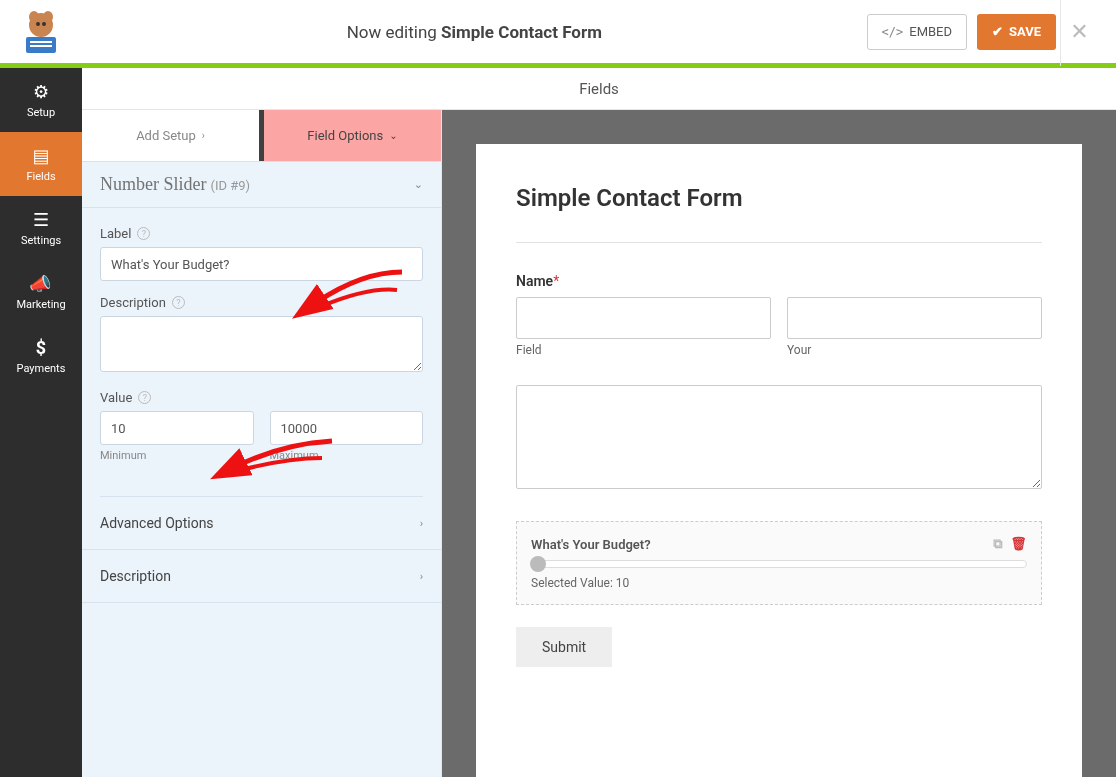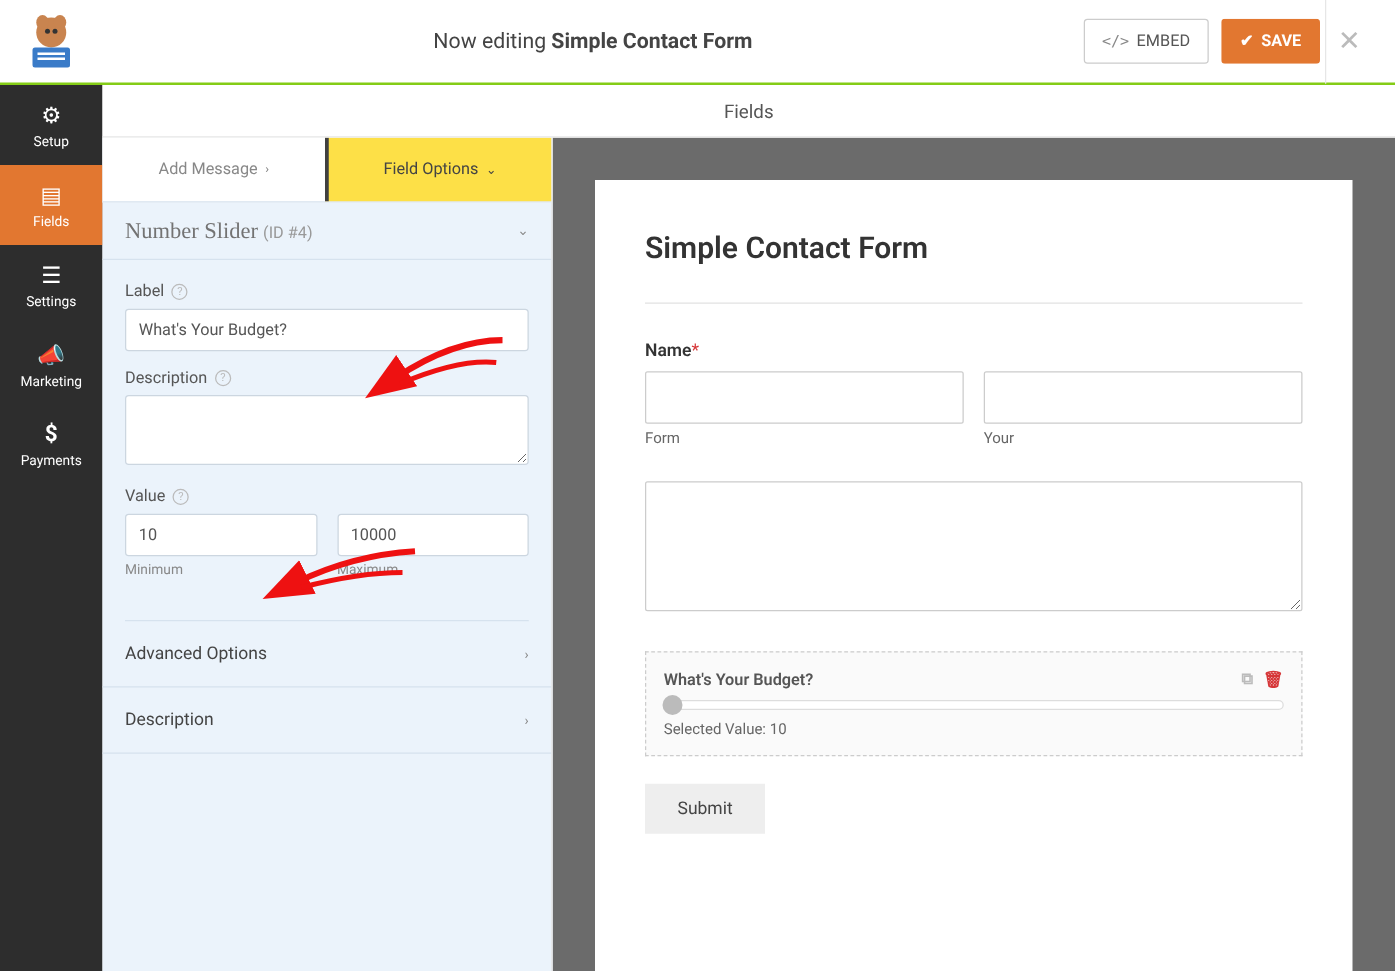--- a/index.html
+++ b/index.html
@@ -1,18 +1,18 @@
 <!DOCTYPE html>
 <html><head>
 <meta charset="utf-8">
 <style>
   * { box-sizing: border-box; margin: 0; padding: 0; font-family: -apple-system, BlinkMacSystemFont, "Segoe UI", Roboto, Arial, sans-serif; }
   body { width: 1116px; height: 777px; background: #fff; overflow: hidden; position: relative; }
 
-  .topbar { height: 68px; border-bottom: 2px solid #84cc16; display: flex; align-items: center; padding: 0 18px 0 0; }
+  .topbar { height: 68px; border-bottom: 5px solid #84cc16; display: flex; align-items: center; padding: 0 18px 0 0; }
   .logo { width: 82px; height: 68px; display:flex; align-items:center; justify-content:center; }
   .logo svg { width:50px; height:50px; }
   .top-center { flex:1; text-align:center; font-size: 17px; color:#444; }
   .top-center b { font-weight:700; }
   .top-actions { display:flex; align-items:center; gap:10px; }
   .btn { height:36px; padding: 0 14px; border-radius:3px; display:flex; align-items:center; gap:6px; font-size:13px; cursor:pointer; border:1px solid transparent; }
   .btn-embed { border:1px solid #ccc; background:#fff; color:#555; }
   .btn-save { background:#e27730; color:#fff; font-weight:700; font-size:13px; }
   .close-x { width:38px; height:68px; border-left:1px solid #e6e6e6; display:flex; align-items:center; justify-content:center; color:#bbb; font-size:22px; cursor:pointer; margin-left:4px;}
 
@@ -22,21 +22,21 @@
   .side-item { height:64px; color:#fff; display:flex; flex-direction:column; align-items:center; justify-content:center; gap:4px; font-size:11px; cursor:pointer;}
   .side-item.active { background:#e27730; }
   .side-item .icon { font-size:18px; }
 
   .panel { width:360px; border-right:1px solid #e6e6e6; background:#ebf3fb; display:flex; flex-direction:column; }
   .fields-header { height:42px; background:#fff; border-bottom:1px solid #e6e6e6; text-align:center; line-height:42px; color:#555; font-size:15px; width: calc(1116px - 82px); position:relative; z-index:5; }
   .fields-wrapper { display:flex; flex:1;}
 
   .subtabs { display:flex; background:#fff; height:52px; border-bottom:1px solid #d6e2ee; }
   .subtab { flex:1; display:flex; align-items:center; justify-content:center; gap:6px; font-size:13px; color:#888; cursor:pointer; }
-  .subtab.active { background:#fde047; color:#444; border-left:3px solid #404040; }
+  .subtab.active { background:#fca5a5; color:#444; border-left:5px solid #404040; }
   .chev { font-size:10px; }
   .section-title-row { display:flex; align-items:center; justify-content:space-between; cursor:pointer; padding: 12px 18px; border-bottom:1px solid #d6e2ee;}
   .section-title { font-size:18px; color:#737373;font-family:Liberation Serif, serif;}
   .section-id { color:#999; font-size:13px;}
   .expander { color:#888; font-size:11px; }
 
   .field-block { padding:4px 18px 14px; }
   .f-label { font-size:13px; color:#555; margin-top:14px; margin-bottom:6px; display:flex; align-items:center; gap:6px;}
   .help { width:13px; height:13px; border:1px solid #bbb; border-radius:50%; font-size:9px; color:#bbb; display:inline-flex; align-items:center; justify-content:center; }
   .txt-input { width:100%; height:34px; border:1px solid #ccd6e0; background:#fff; border-radius:3px; padding:0 10px; font-size:13px; color:#555;}
@@ -134,33 +134,33 @@
     </div>
   </div>
 
   <div style="flex:1; display:flex; flex-direction:column;">
     <div class="fields-header">Fields</div>
 
     <div class="fields-wrapper">
       <div class="panel" style="position:relative;">
         <div class="subtabs">
           <div class="subtab">
-            <span>Add Message</span>
+            <span>Add Setup</span>
             <span class="chev">›</span>
           </div>
           <div class="subtab active">
             <span>Field Options</span>
             <span class="chev">⌄</span>
           </div>
         </div>
 
         <div class="section-title-row">
           <div>
             <span class="section-title">Number Slider</span>
-            <span class="section-id">(ID #4)</span>
+            <span class="section-id">(ID #9)</span>
           </div>
           <span class="expander">⌄</span>
         </div>
 
         <div class="field-block">
           <div class="f-label">
             <span>Label</span>
             <span class="help">?</span>
           </div>
           <input class="txt-input" value="What's Your Budget?" style="">
@@ -225,21 +225,21 @@
       <div class="canvas">
         <div class="form-card">
           <div class="form-title">Simple Contact Form</div>
           <div class="hr"></div>
 
           <div class="field-group">
             <span class="flabel"><span>Name</span><span class="req">*</span></span>
             <div class="name-row">
               <div>
                 <input class="form-input" style="">
-                <div class="sublab">Form</div>
+                <div class="sublab">Field</div>
               </div>
               <div>
                 <input class="form-input" style="">
                 <div class="sublab">Your</div>
               </div>
             </div>
           </div>
 
 
           <div class="field-group">

